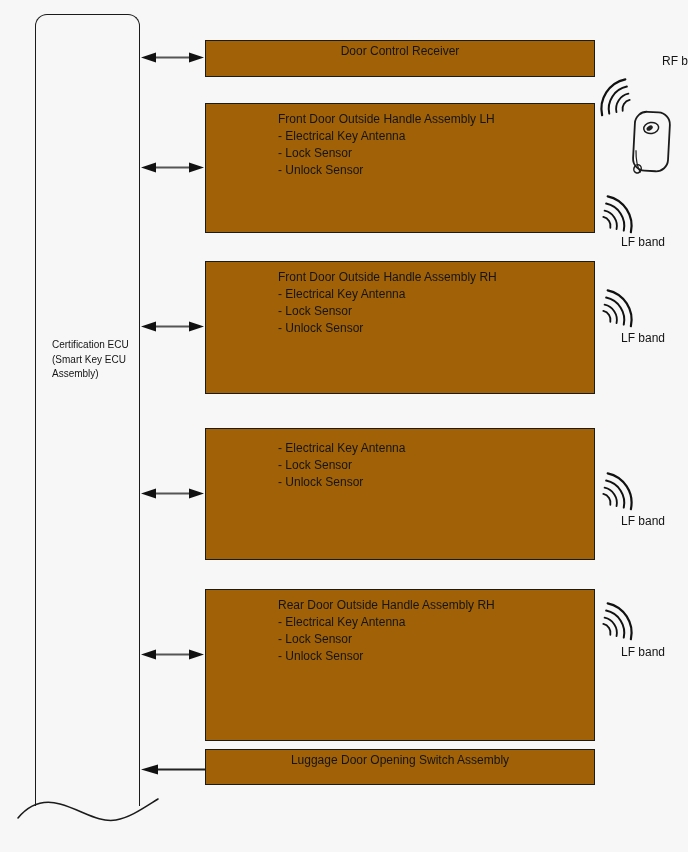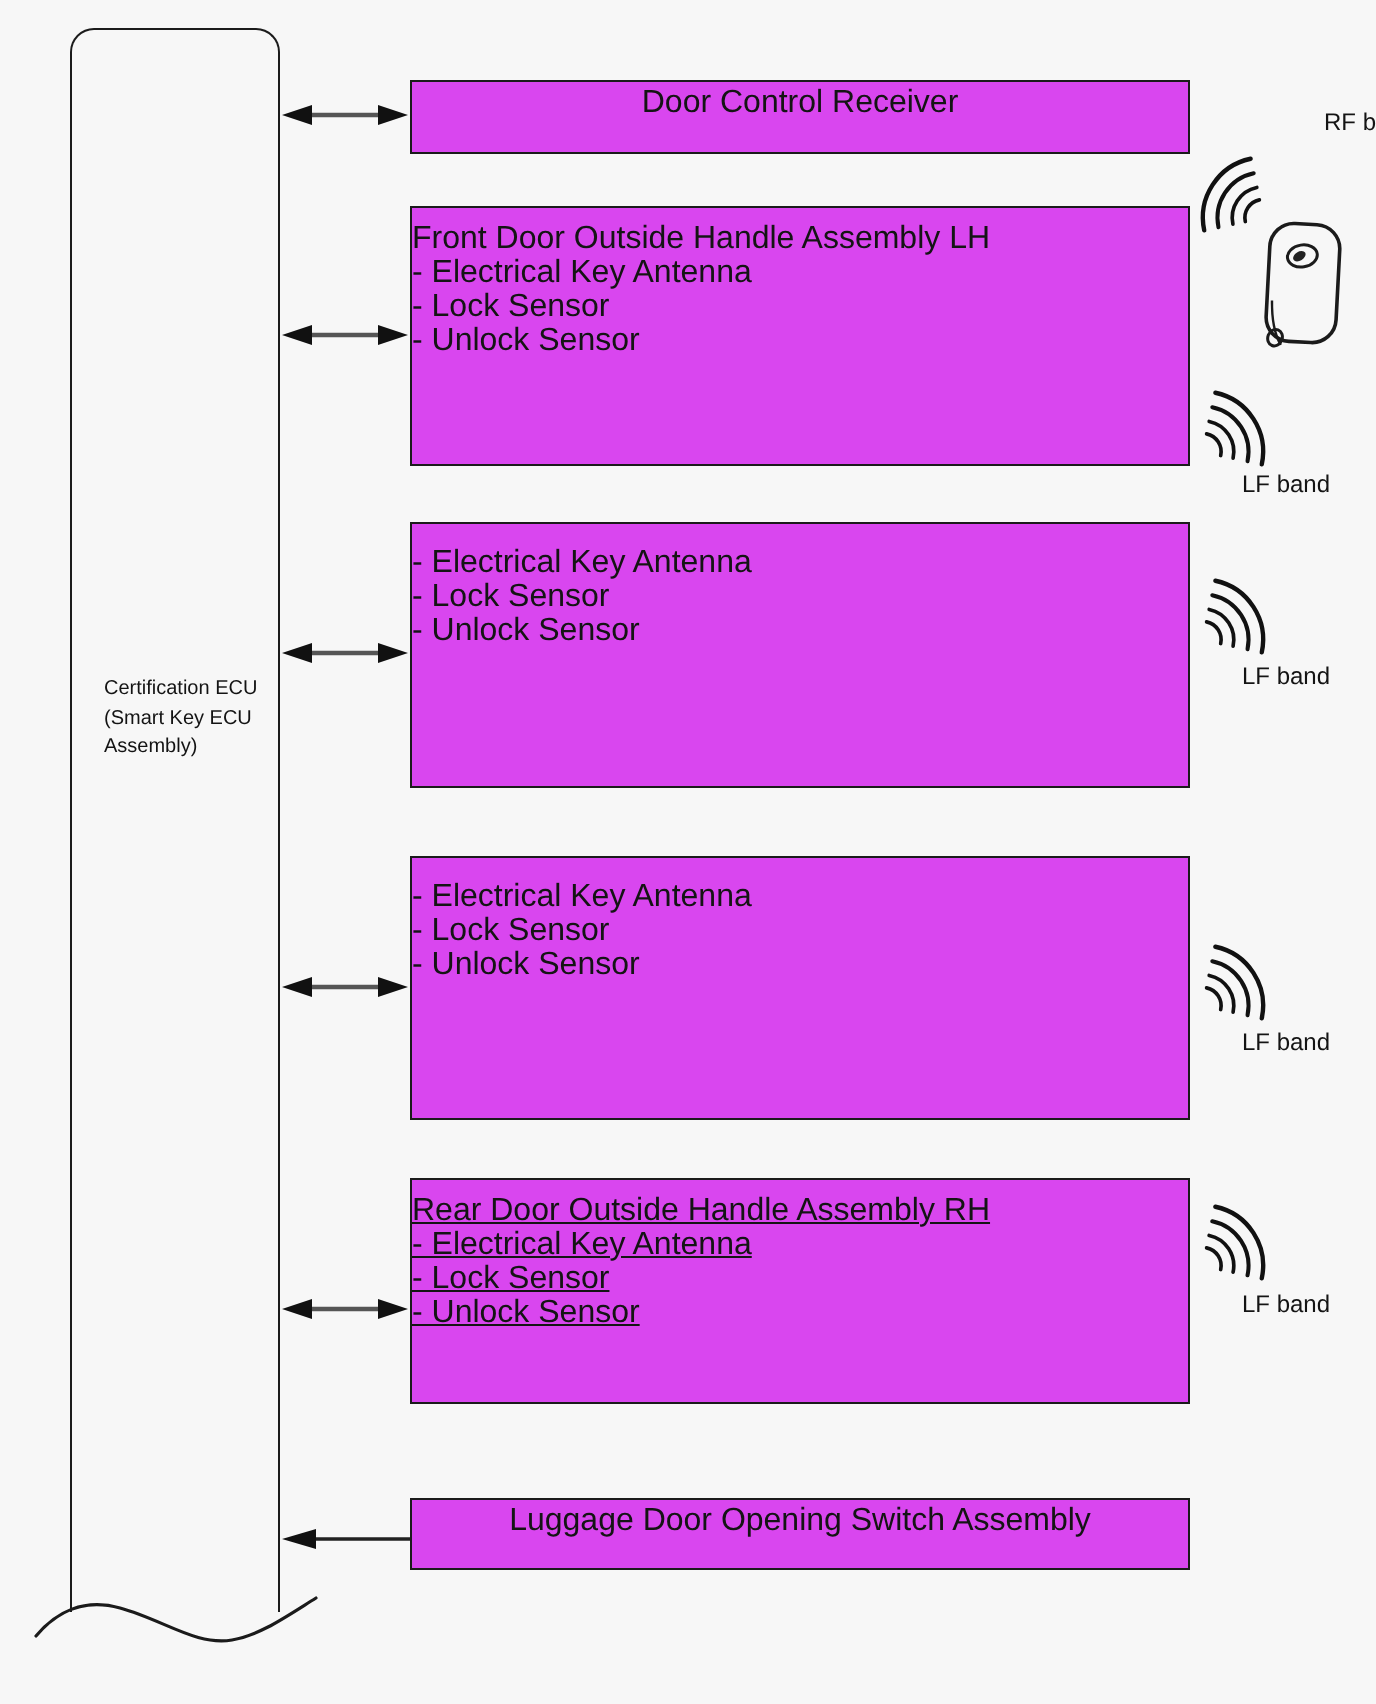--- a/index.html
+++ b/index.html
@@ -21,32 +21,32 @@
   }
   .ecu-label{
     left:52px;top:338px;width:86px;
     font-size:10px;line-height:14.5px;
   }
   
   .node-box{
     left:205px;width:390px;
     border:1.6px solid #1b1b1b;
     box-sizing:border-box;
-    background:#d946ef;
-    font-size:16px;line-height:13px;
+    background:#a16207;
+    font-size:12px;line-height:13px;
   }
   .node-box.center-title{text-align:center;padding-top:4px;}
-  .node-box.handle{padding-top:9px;text-align:left;}
+  .node-box.handle{padding-left:72px;padding-top:9px;text-align:left;}
   .node-title{white-space:nowrap;}
   .node-item{margin-top:4px;white-space:nowrap;}
   .b0{top:40px;height:37px;}
   .b1{top:103px;height:130px;}
   .b2{top:261px;height:133px;}
   .b3{top:428px;height:132px;}
-  .b4{top:589px;height:113px;text-decoration:underline;}
+  .b4{top:589px;height:152px;}
   .b5{top:749px;height:36px;}
   
   .arrow{left:140px;width:65px;height:13px;}
   .a0{top:51px;}
   .a1{top:161px;}
   .a2{top:320px;}
   .a3{top:487px;}
   .a4{top:648px;}
   .a5{top:763px;}
   
@@ -80,20 +80,21 @@
 </div>
 
 <div class="abs node-box b1 handle">
   <div class="node-title">Front Door Outside Handle Assembly LH</div>
   <div class="node-item">- Electrical Key Antenna</div>
   <div class="node-item">- Lock Sensor</div>
   <div class="node-item">- Unlock Sensor</div>
 </div>
 
 <div class="abs node-box b2 handle">
+  <div class="node-title">Front Door Outside Handle Assembly RH</div>
   <div class="node-item">- Electrical Key Antenna</div>
   <div class="node-item">- Lock Sensor</div>
   <div class="node-item">- Unlock Sensor</div>
 </div>
 
 <div class="abs node-box b3 handle">
   <div class="node-item">- Electrical Key Antenna</div>
   <div class="node-item">- Lock Sensor</div>
   <div class="node-item">- Unlock Sensor</div>
 </div>

